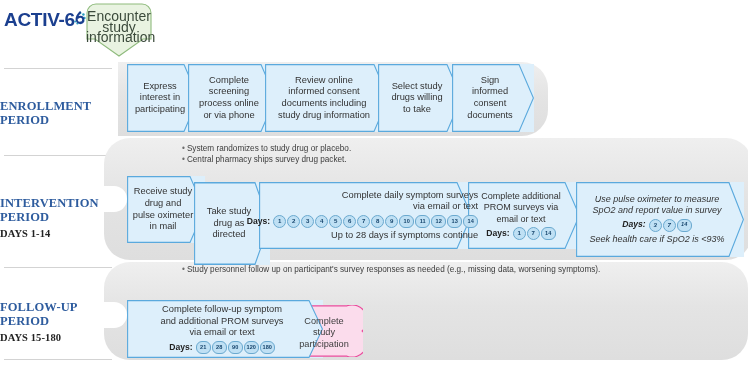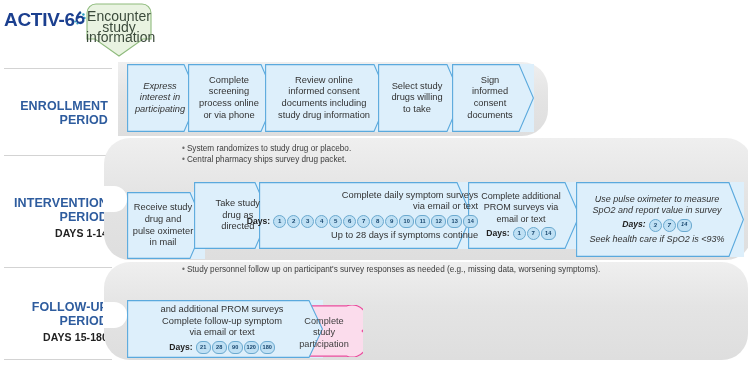--- a/index.html
+++ b/index.html
@@ -9,21 +9,21 @@
     color:#3a3a3a;-webkit-font-smoothing:antialiased;
   }
   .abs{position:absolute;}
 
   
   #logo{left:4px;top:9px;font-size:19px;font-weight:700;color:#1b3f8f;letter-spacing:-.3px;display:flex;align-items:center;}
   #logo .gear{margin-left:-3px;}
 
   
   .divider{left:4px;width:108px;height:1px;background:#d3d3d3;}
-  .period{width:108px;left:0;text-align:right;color:#2e5c9e;font-weight:700;line-height:1.12;}
+  .period{width:108px;left:0;text-align:left;color:#2e5c9e;font-weight:700;line-height:1.12;font-family:Liberation Serif, serif;}
   .period .t{font-size:12.5px;letter-spacing:.1px;}
   .period .d{font-size:10.5px;color:#222;margin-top:4px;letter-spacing:.1px;}
 
   
   .track{
     background:linear-gradient(180deg,#efefef 0%,#e4e4e4 45%,#dedede 100%);
     border-radius:26px;
   }
   .track-notch{
     position:absolute;left:-1px;width:24px;height:26px;
@@ -128,21 +128,21 @@
   <svg viewBox="0 0 66 54" preserveAspectRatio="none" aria-hidden="true">
     <path d="M10 1 H56 A9 9 0 0 1 65 10 V36 H57 L33 53 L9 36 H1 V10 A9 9 0 0 1 10 1 Z" fill="#e9f3e1" stroke="#8fbb7d" stroke-width="1.1"></path>
   </svg>
   <div class="lbl">
     <div>Encounter</div>
     <div>study</div>
     <div>information</div>
   </div>
 </div>
 
-<div class="chev" style="left:127px;top:64px;width:72px;height:68px;font-style:italic;">
+<div class="chev" style="left:127px;top:64px;width:72px;height:68px;">
   <svg viewBox="0 0 72 68" preserveAspectRatio="none">
       <path d="M0.6 0.6 H57 L71.4 34 L57 67.4 H0.6 Z" fill="#ddeffb" stroke="#5aa9dd" stroke-width="1.1"></path>
     </svg>
   <div class="inner chev-txt">
     <div>Express</div>
     <div>interest in</div>
     <div>participating</div>
   </div>
 </div>
 
@@ -191,33 +191,33 @@
     <div>consent</div>
     <div>documents</div>
   </div>
 </div>
 
 <div class="abs bullets" style="left:182px;top:143px;">
   <div><span class="bul">•</span><span>System randomizes to study drug or placebo.</span></div>
   <div><span class="bul">•</span><span>Central pharmacy ships survey drug packet.</span></div>
 </div>
 
-<div class="chev" style="left:127px;top:192px;width:78px;height:67px;">
+<div class="chev" style="left:127px;top:176px;width:78px;height:67px;">
   <svg viewBox="0 0 78 67" preserveAspectRatio="none">
       <path d="M0.6 0.6 H63 L77.4 33.5 L63 66.4 H0.6 Z" fill="#ddeffb" stroke="#5aa9dd" stroke-width="1.1"></path>
     </svg>
   <div class="inner chev-txt">
     <div>Receive study</div>
     <div>drug and</div>
     <div>pulse oximeter</div>
     <div>in mail</div>
   </div>
 </div>
 
-<div class="chev" style="left:194px;top:182px;width:76px;height:67px;justify-content:flex-end;">
+<div class="chev" style="left:194px;top:182px;width:76px;height:83px;">
   <svg viewBox="0 0 76 67" preserveAspectRatio="none">
       <path d="M0.6 0.6 H61 L75.4 33.5 L61 66.4 H0.6 Z" fill="#ddeffb" stroke="#5aa9dd" stroke-width="1.1"></path>
     </svg>
   <div class="inner chev-txt">
     <div>Take study</div>
     <div>drug as</div>
     <div>directed</div>
   </div>
 </div>
 
@@ -285,22 +285,22 @@
 
 <div class="abs bullets" style="left:182px;top:264px;">
   <div><span class="bul">•</span><span>Study personnel follow up on participant's survey responses as needed (e.g., missing data, worsening symptoms).</span></div>
 </div>
 
 <div class="chev" style="left:127px;top:300px;width:196px;height:58px;">
   <svg viewBox="0 0 196 58" preserveAspectRatio="none">
       <path d="M0.6 0.6 H182 L195.4 29 L182 57.4 H0.6 Z" fill="#ddeffb" stroke="#5aa9dd" stroke-width="1.1"></path>
     </svg>
   <div class="inner chev-txt">
+    <div>Complete follow-up symptom</div>
     <div>and additional PROM surveys</div>
-    <div>Complete follow-up symptom</div>
     <div>via email or text</div>
     <div class="dayrow">
       <span class="lab">Days:</span>
       <span class="badge wide">21</span>
       <span class="badge wide">28</span>
       <span class="badge wide">90</span>
       <span class="badge wide">120</span>
       <span class="badge wide">180</span>
     </div>
   </div>

